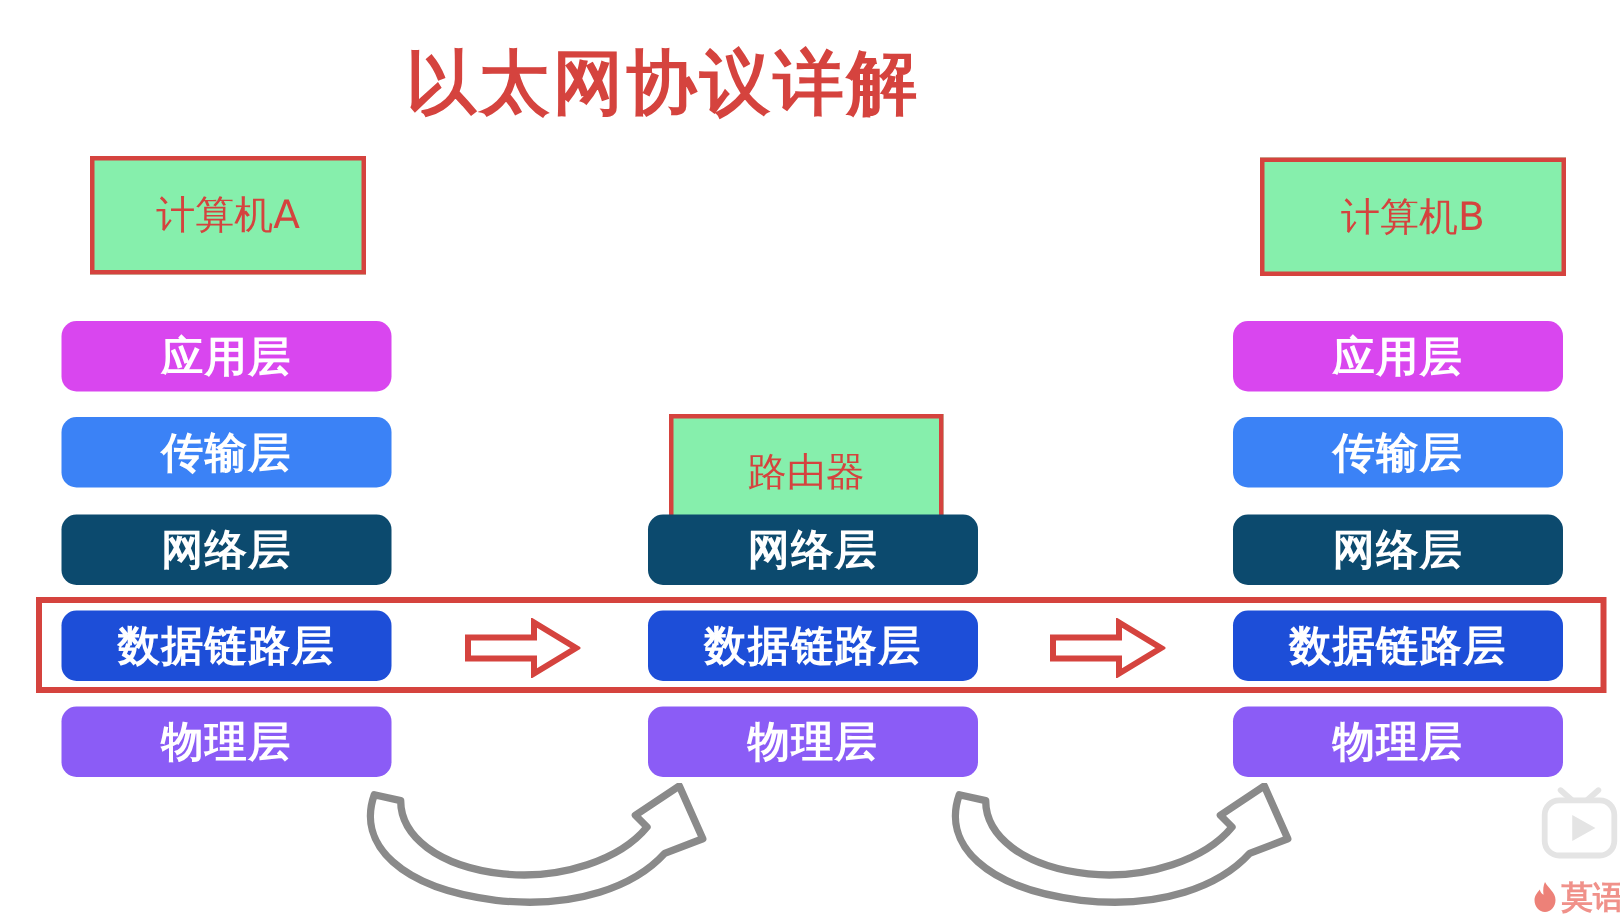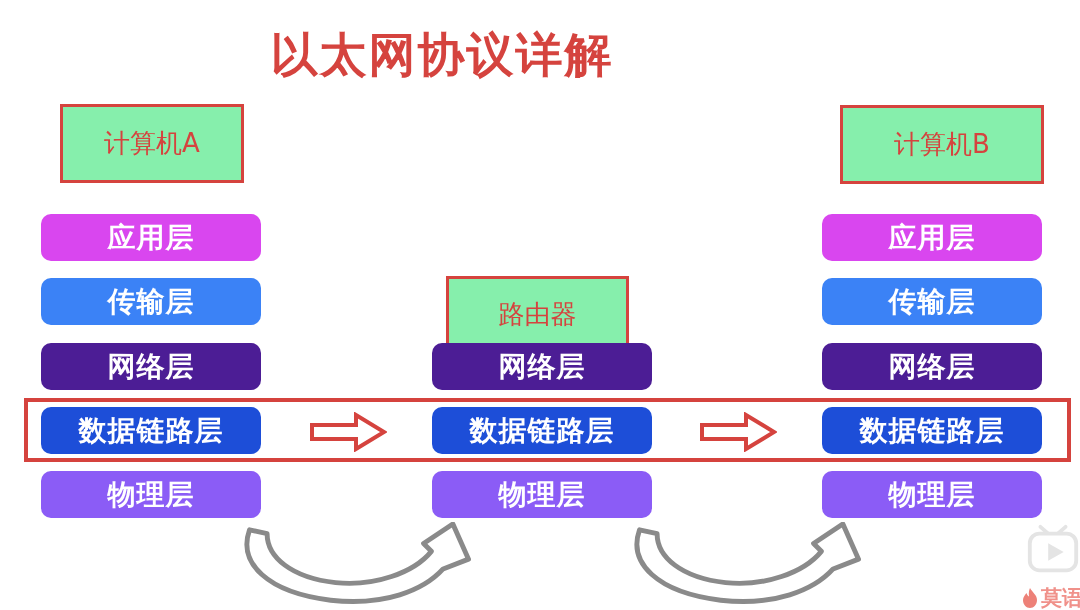--- a/index.html
+++ b/index.html
@@ -25,21 +25,21 @@
   .layer{
     position:absolute;width:220px;height:47px;border-radius:10px;
     color:#ffffff;font-weight:bold;font-size:28px;
     display:flex;align-items:center;justify-content:center;
     letter-spacing:1px;
   }
   .c0{left:41px}.c1{left:432px}.c2{left:822px}
   .r0{top:214px}.r1{top:278px}.r2{top:343px}.r3{top:407px}.r4{top:471px}
   .app{background:#d946ef}
   .trans{background:#3b82f6}
-  .net{background:#4c1d95}
+  .net{background:#0c4a6e}
   .dlink{background:#1d4ed8}
   .phys{background:#8b5cf6}
   .highlight-box{
     position:absolute;left:24px;top:398px;width:1047px;height:64px;
     border:4px solid #d5433e;box-sizing:border-box;pointer-events:none;
   }
   .block-arrow{position:absolute;width:78px;height:40px;top:412px;}
   #block-arrow-1{left:309px;}
   #block-arrow-2{left:699px;}
   .curved-arrow{position:absolute;width:250px;height:88px;top:522px;}

